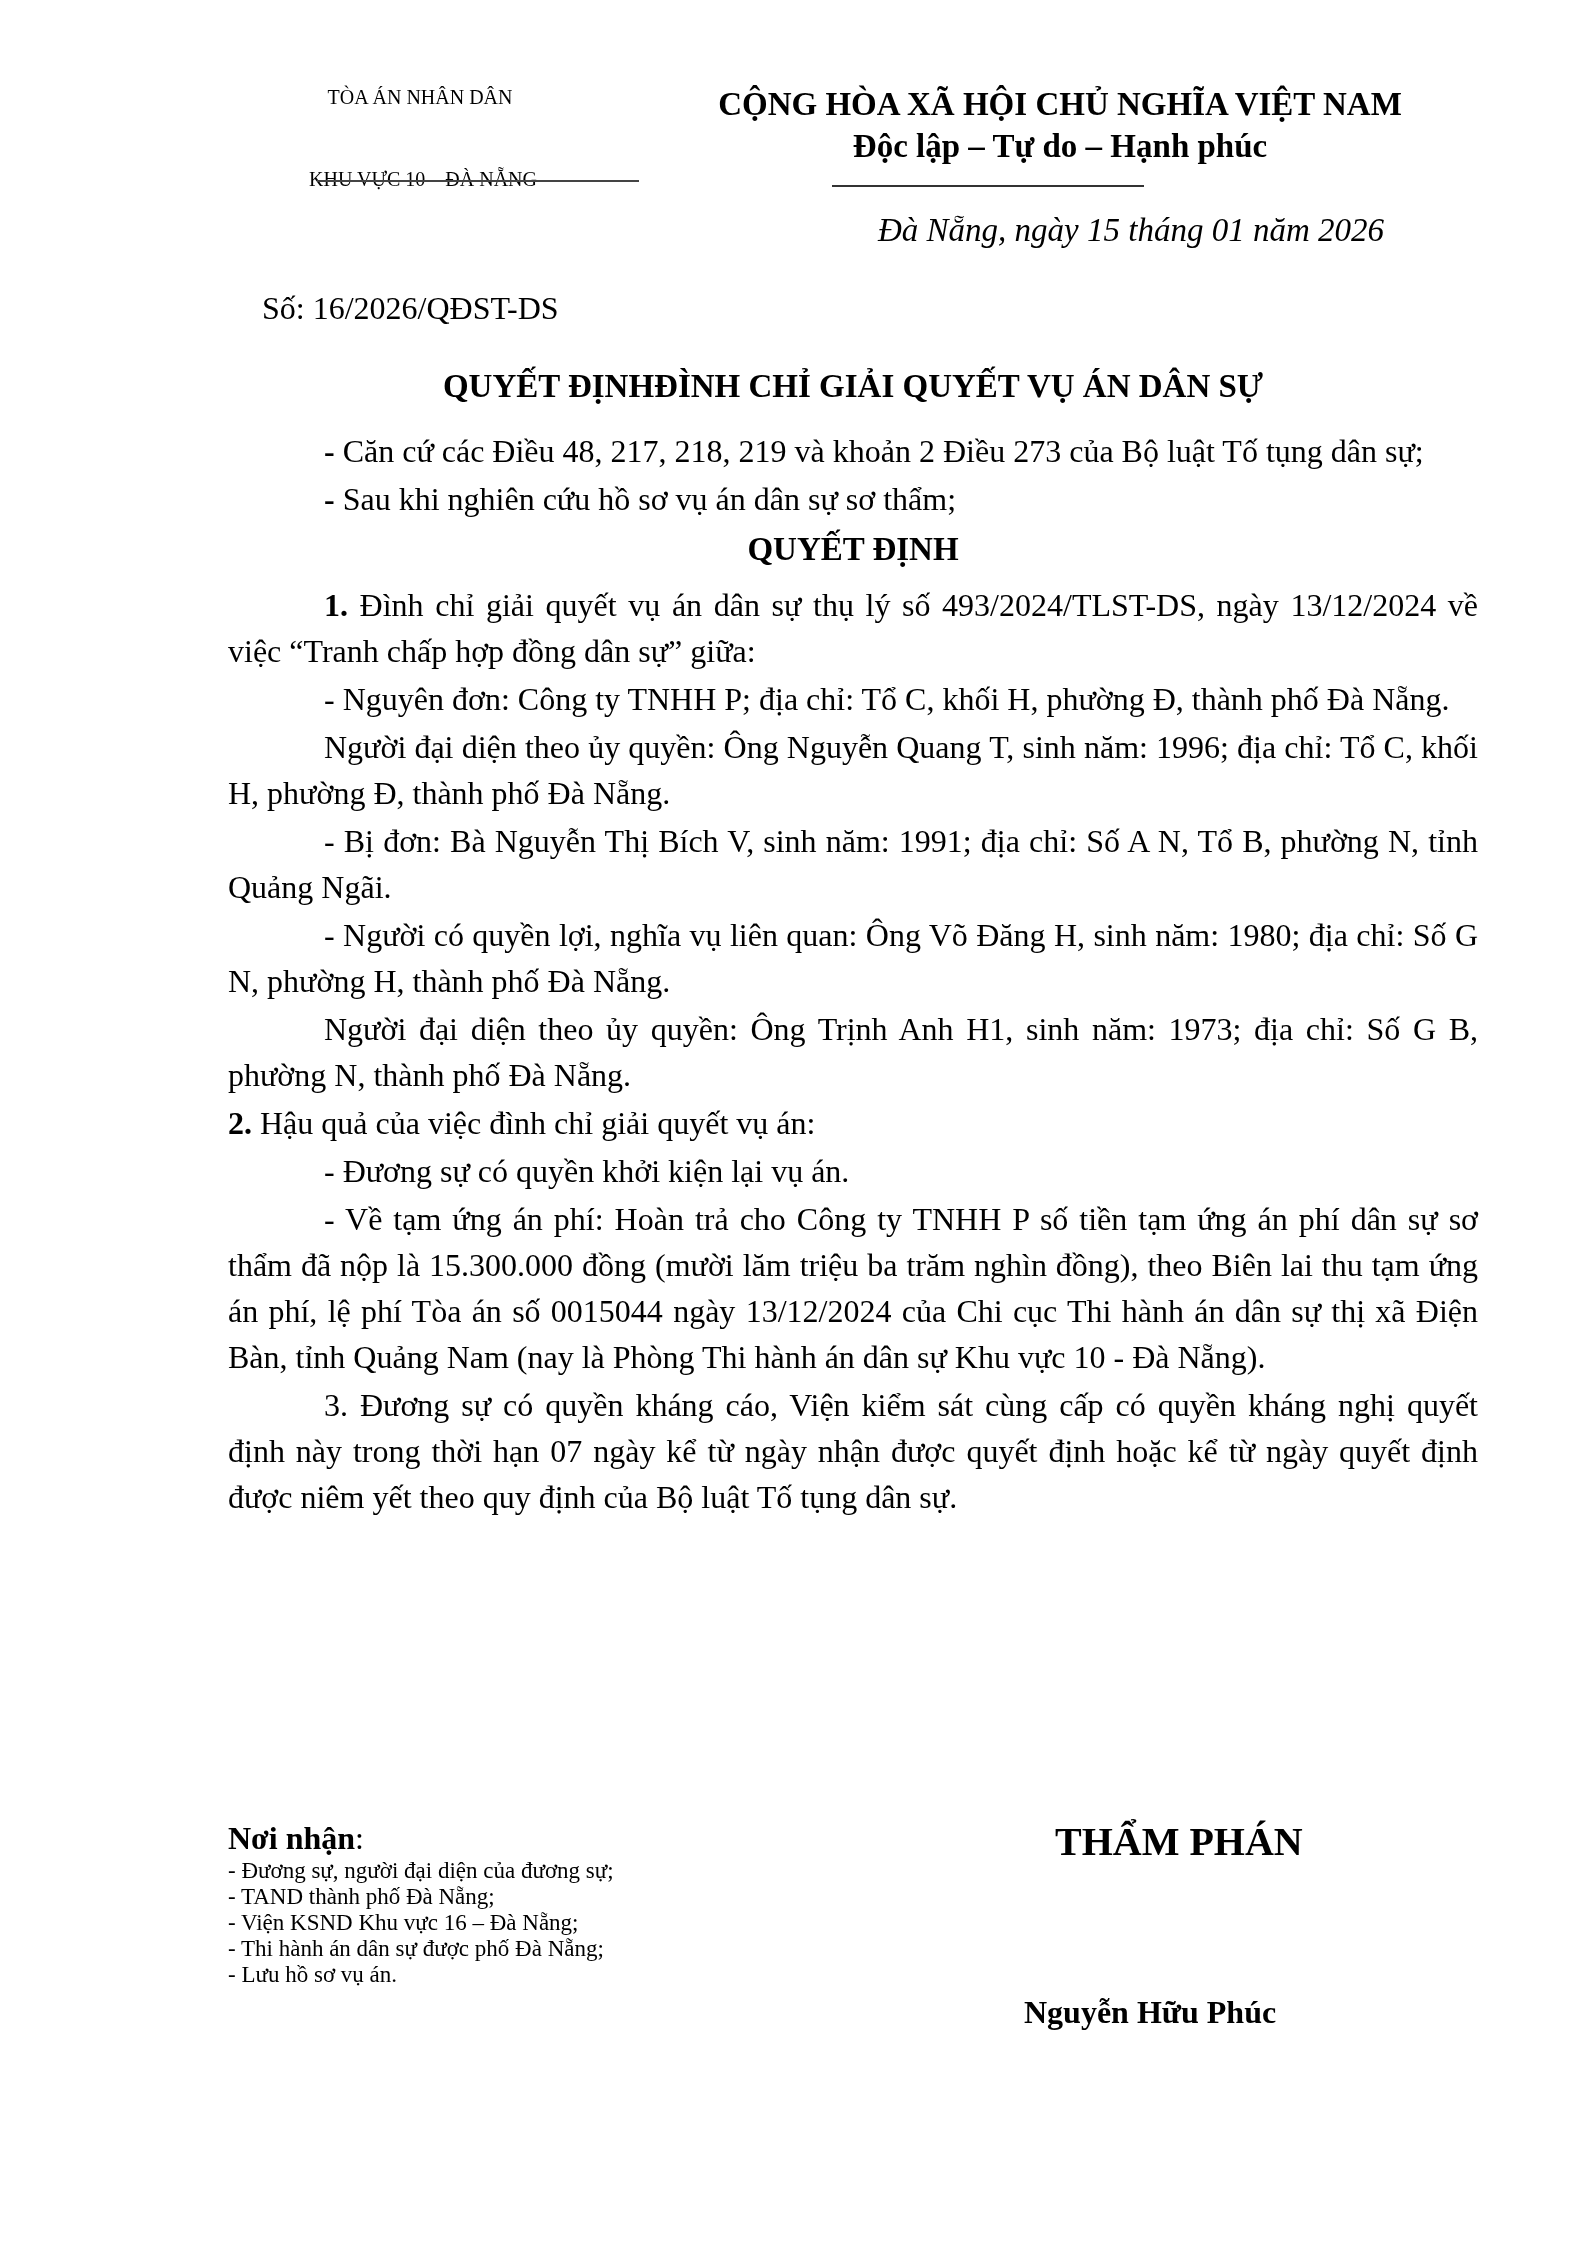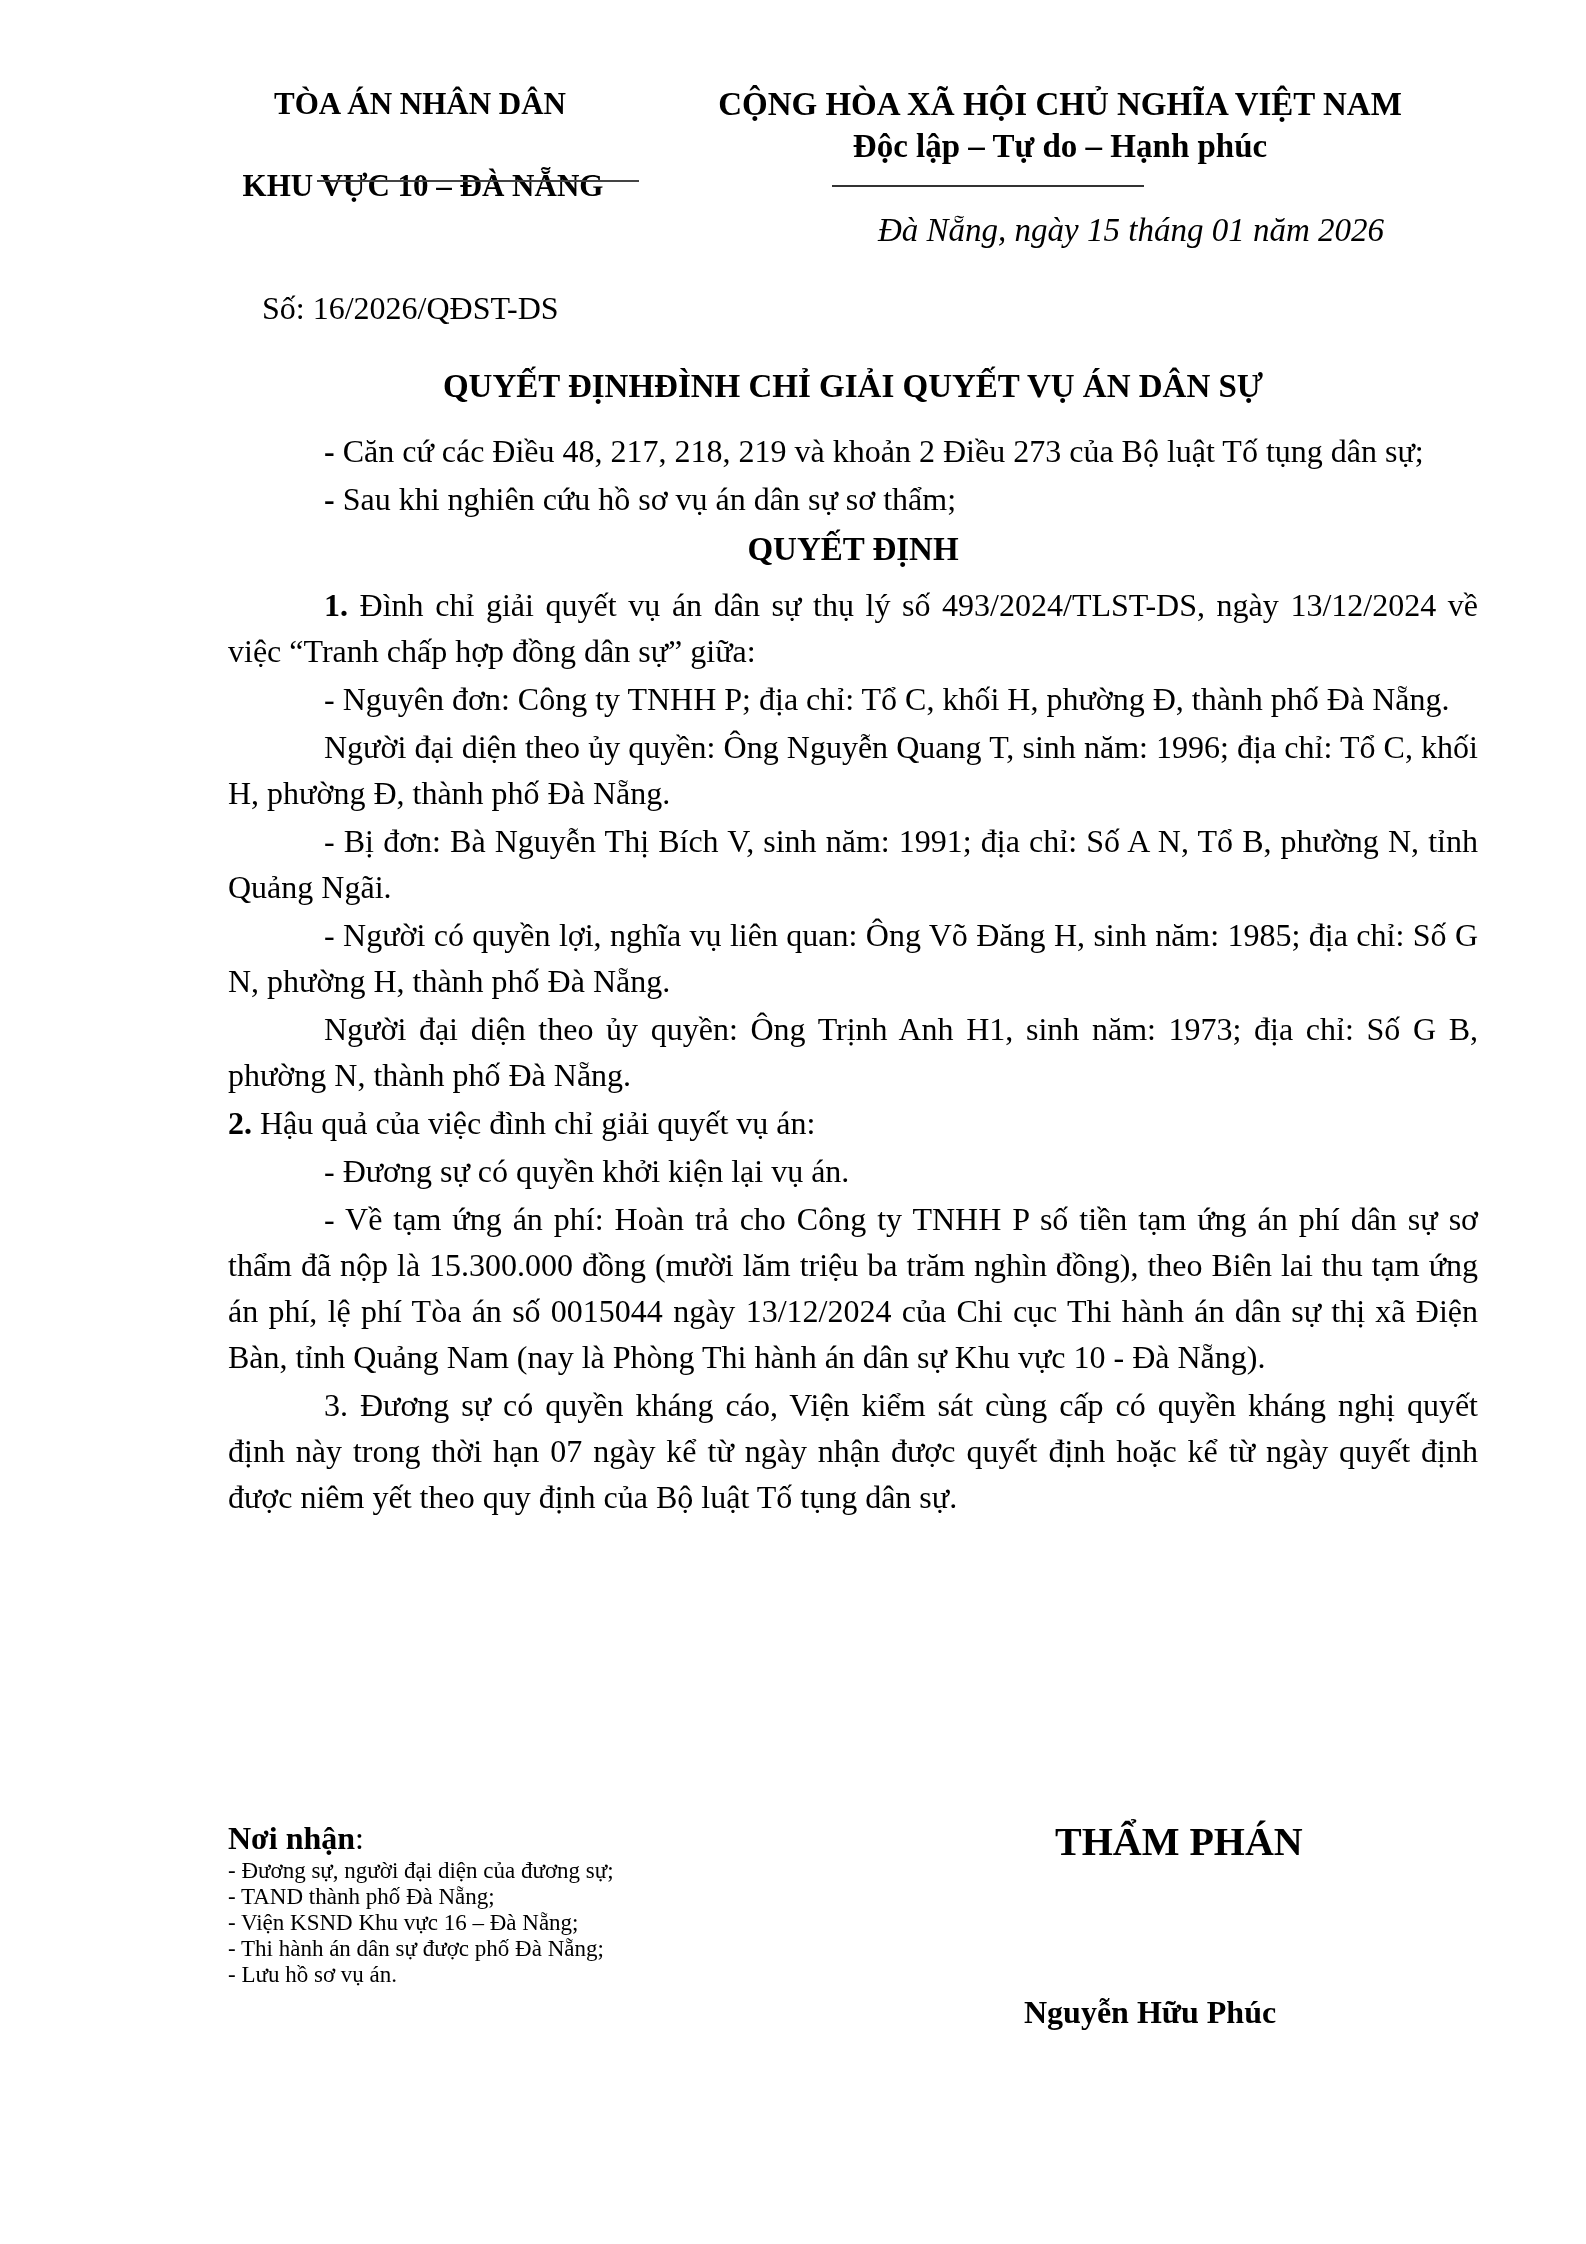--- a/index.html
+++ b/index.html
@@ -2,21 +2,21 @@
 <html><head>
 <meta charset="utf-8">
 <style>
   html, body { margin: 0; padding: 0; background: #ffffff; }
   body {
     width: 1586px; height: 2244px; position: relative; overflow: hidden;
     font-family: "Liberation Serif", "DejaVu Serif", serif; color: #000;
   }
   .abs { position: absolute; }
   .bold { font-weight: bold; }
-  .hdr-left { left: 160px; width: 520px; text-align: center; font-size: 31px; font-weight: bold; }
+  .hdr-left { left: 160px; width: 520px; text-align: center; font-size: 20px; font-weight: normal; }
   .hdr-right { left: 680px; width: 760px; text-align: center; font-weight: bold; }
   .hdr-line { height: 0; border-top: 2px solid #333; }
   .strike-line { height: 0; border-top: 2px solid #444; }
   .body-text { left: 228px; width: 1250px; font-size: 32px; line-height: 46px; text-align: justify; }
   .para { margin: 0 0 2px 0; text-indent: 96px; }
   .para.noindent { text-indent: 0; }
   .title { font-size: 33px; font-weight: bold; text-align: center; }
   .recip-list { font-size: 23px; line-height: 26px; }
 </style>
 </head>
@@ -38,21 +38,21 @@
 <div class="abs body-text" style="top:428px;">
   <p class="para"><b>-</b><span> Căn cứ các Điều 48, 217, 218, 219 và khoản 2 Điều 273 của Bộ luật Tố tụng dân sự;</span></p>
   <p class="para"><b>-</b><span> Sau khi nghiên cứu hồ sơ vụ án dân sự sơ thẩm;</span></p>
 
   <p class="para noindent title" style="margin:4px 0 10px 0;">QUYẾT ĐỊNH</p>
 
   <p class="para"><b>1.</b><span> Đình chỉ giải quyết vụ án dân sự thụ lý số 493/2024/TLST-DS, ngày 13/12/2024 về việc “Tranh chấp hợp đồng dân sự” giữa:</span></p>
   <p class="para">- Nguyên đơn: Công ty TNHH P; địa chỉ: Tổ C, khối H, phường Đ, thành phố Đà Nẵng.</p>
   <p class="para">Người đại diện theo ủy quyền: Ông Nguyễn Quang T, sinh năm: 1996; địa chỉ: Tổ C, khối H, phường Đ, thành phố Đà Nẵng.</p>
   <p class="para">- Bị đơn: Bà Nguyễn Thị Bích V, sinh năm: 1991; địa chỉ: Số A N, Tổ B, phường N, tỉnh Quảng Ngãi.</p>
-  <p class="para">- Người có quyền lợi, nghĩa vụ liên quan: Ông Võ Đăng H, sinh năm: 1985; địa chỉ: Số G N, phường H, thành phố Đà Nẵng.</p>
+  <p class="para">- Người có quyền lợi, nghĩa vụ liên quan: Ông Võ Đăng H, sinh năm: 1980; địa chỉ: Số G N, phường H, thành phố Đà Nẵng.</p>
   <p class="para">Người đại diện theo ủy quyền: Ông Trịnh Anh H1, sinh năm: 1973; địa chỉ: Số G B, phường N, thành phố Đà Nẵng.</p>
   <p class="para noindent"><b>2.</b><span> Hậu quả của việc đình chỉ giải quyết vụ án:</span></p>
   <p class="para">- Đương sự có quyền khởi kiện lại vụ án.</p>
   <p class="para">- Về tạm ứng án phí: Hoàn trả cho Công ty TNHH P số tiền tạm ứng án phí dân sự sơ thẩm đã nộp là 15.300.000 đồng (mười lăm triệu ba trăm nghìn đồng), theo Biên lai thu tạm ứng án phí, lệ phí Tòa án số 0015044 ngày 13/12/2024 của Chi cục Thi hành án dân sự thị xã Điện Bàn, tỉnh Quảng Nam (nay là Phòng Thi hành án dân sự Khu vực 10 - Đà Nẵng).</p>
   <p class="para">3. Đương sự có quyền kháng cáo, Viện kiểm sát cùng cấp có quyền kháng nghị quyết định này trong thời hạn 07 ngày kể từ ngày nhận được quyết định hoặc kể từ ngày quyết định được niêm yết theo quy định của Bộ luật Tố tụng dân sự.</p>
 </div>
 
 <div class="abs" style="top:1818px; left:228px;">
   <div style="font-size:32px; line-height:40px;font-family:Liberation Serif, serif;"><b>Nơi nhận</b><span>:</span></div>
   <div class="recip-list">

